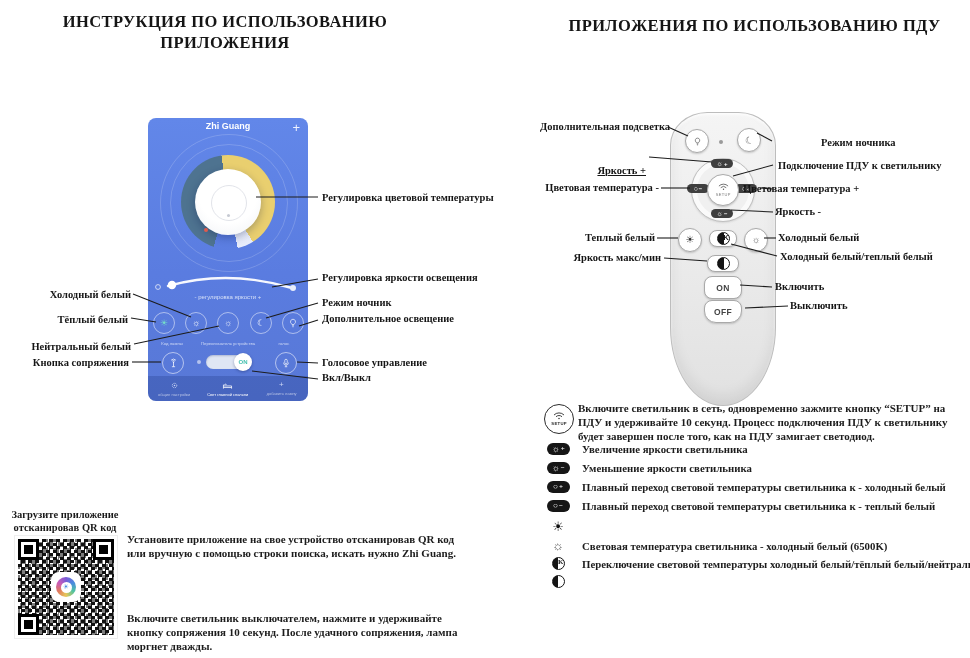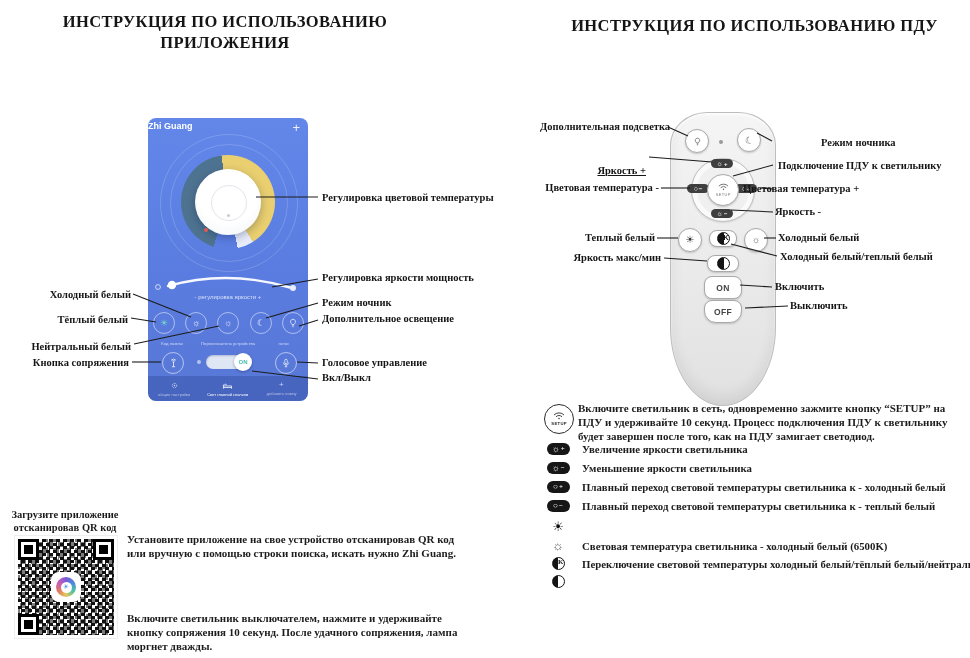--- a/index.html
+++ b/index.html
@@ -8,21 +8,21 @@
   .abs{position:absolute;}
   .doc-title{font-weight:bold;font-size:16.5px;letter-spacing:.4px;text-align:center;color:#151515;line-height:1.25;}
   .callout{position:absolute;font-size:10.5px;font-weight:bold;white-space:nowrap;color:#151515;}
   .callout.ra{text-align:right;}
   .para{position:absolute;font-size:11px;font-weight:bold;line-height:1.28;color:#1c1c1c;}
   
   .phone{position:absolute;left:148px;top:118px;width:160px;height:283px;border-radius:8px;overflow:hidden;
          background:linear-gradient(180deg,#6287e9 0%,#5a7ce0 55%,#5878d6 100%);
          font-family:"Liberation Sans",sans-serif;}
   .ph-h{position:absolute;left:0;top:3px;width:100%;height:14px;}
-  .ph-title{position:absolute;width:100%;color:#fff;font-size:9px;font-weight:bold;}
+  .ph-title{position:absolute;width:100%;text-align:center;color:#fff;font-size:9px;font-weight:bold;}
   .ph-add{position:absolute;right:8px;top:-1px;color:#eef2ff;font-size:13px;font-weight:300;cursor:pointer;}
   .ring-faint{position:absolute;border-radius:50%;border:1px solid rgba(255,255,255,.18);}
   .dial-ring{position:absolute;left:33px;top:37px;width:94px;height:94px;border-radius:50%;
      background:conic-gradient(from 0deg,#e9cf6f 8deg 148deg,rgba(255,255,255,.85) 148deg 168deg,
         rgba(255,255,255,0) 168deg 198deg,#4e7390 198deg 352deg,#e9cf6f 352deg 360deg);}
   .dial{position:absolute;left:47px;top:51px;width:66px;height:66px;border-radius:50%;
      background:radial-gradient(circle at 50% 38%,#ffffff 55%,#eff1f5);box-shadow:0 3px 8px rgba(10,20,70,.3);}
   .dial-in{position:absolute;left:63px;top:67px;width:34px;height:34px;border-radius:50%;border:1px solid #e2e4ea;}
   .notch{position:absolute;left:79px;top:96px;width:3px;height:3px;border-radius:50%;background:#c6cad3;}
   .red-dot{position:absolute;left:56px;top:110px;width:4px;height:4px;border-radius:50%;background:#e05b4d;}
@@ -92,21 +92,21 @@
 </style>
 </head>
 <body>
 
 <div class="page">
 
   <div class="abs doc-title" style="left:60px;top:12px;width:330px;">
     <div>ИНСТРУКЦИЯ ПО ИСПОЛЬЗОВАНИЮ</div>
     <div>ПРИЛОЖЕНИЯ</div>
   </div>
-  <div class="abs doc-title" style="left:552px;top:16px;width:405px;">ИНСТРУКЦИЯ ПО ИСПОЛЬЗОВАНИЮ ПДУ</div>
+  <div class="abs doc-title" style="left:552px;top:16px;width:405px;">ПРИЛОЖЕНИЯ ПО ИСПОЛЬЗОВАНИЮ ПДУ</div>
 
   <div class="phone">
     <div class="ph-h">
       <span class="ph-title">Zhi Guang</span>
       <span class="ph-add">+</span>
     </div>
     <div class="ring-faint" style="left:12px;top:16px;width:136px;height:136px;"></div>
     <div class="ring-faint" style="left:22px;top:26px;width:116px;height:116px;"></div>
     <div class="dial-ring"></div>
     <div class="dial"></div>
@@ -182,21 +182,21 @@
       </div>
     </div>
   </div>
 
   <div class="callout ra" style="left:0;top:289px;width:131px;">Холодный белый</div>
   <div class="callout ra" style="left:0;top:314px;width:128px;">Тёплый белый</div>
   <div class="callout ra" style="left:0;top:341px;width:131px;">Нейтральный белый</div>
   <div class="callout ra" style="left:0;top:357px;width:129px;">Кнопка сопряжения</div>
 
   <div class="callout" style="left:322px;top:192px;">Регулировка цветовой температуры</div>
-  <div class="callout" style="left:322px;top:272px;">Регулировка яркости мощность</div>
+  <div class="callout" style="left:322px;top:272px;">Регулировка яркости освещения</div>
   <div class="callout" style="left:322px;top:297px;">Режим ночник</div>
   <div class="callout" style="left:322px;top:313px;">Дополнительное освещение</div>
   <div class="callout" style="left:322px;top:357px;">Голосовое управление</div>
   <div class="callout" style="left:322px;top:372px;">Вкл/Выкл</div>
 
   <div class="abs" style="left:8px;top:509px;width:114px;text-align:center;font-size:10.5px;font-weight:bold;line-height:1.2;">
     <div>Загрузите приложение</div>
     <div>отсканировав QR код</div>
   </div>
   <div class="qr">

